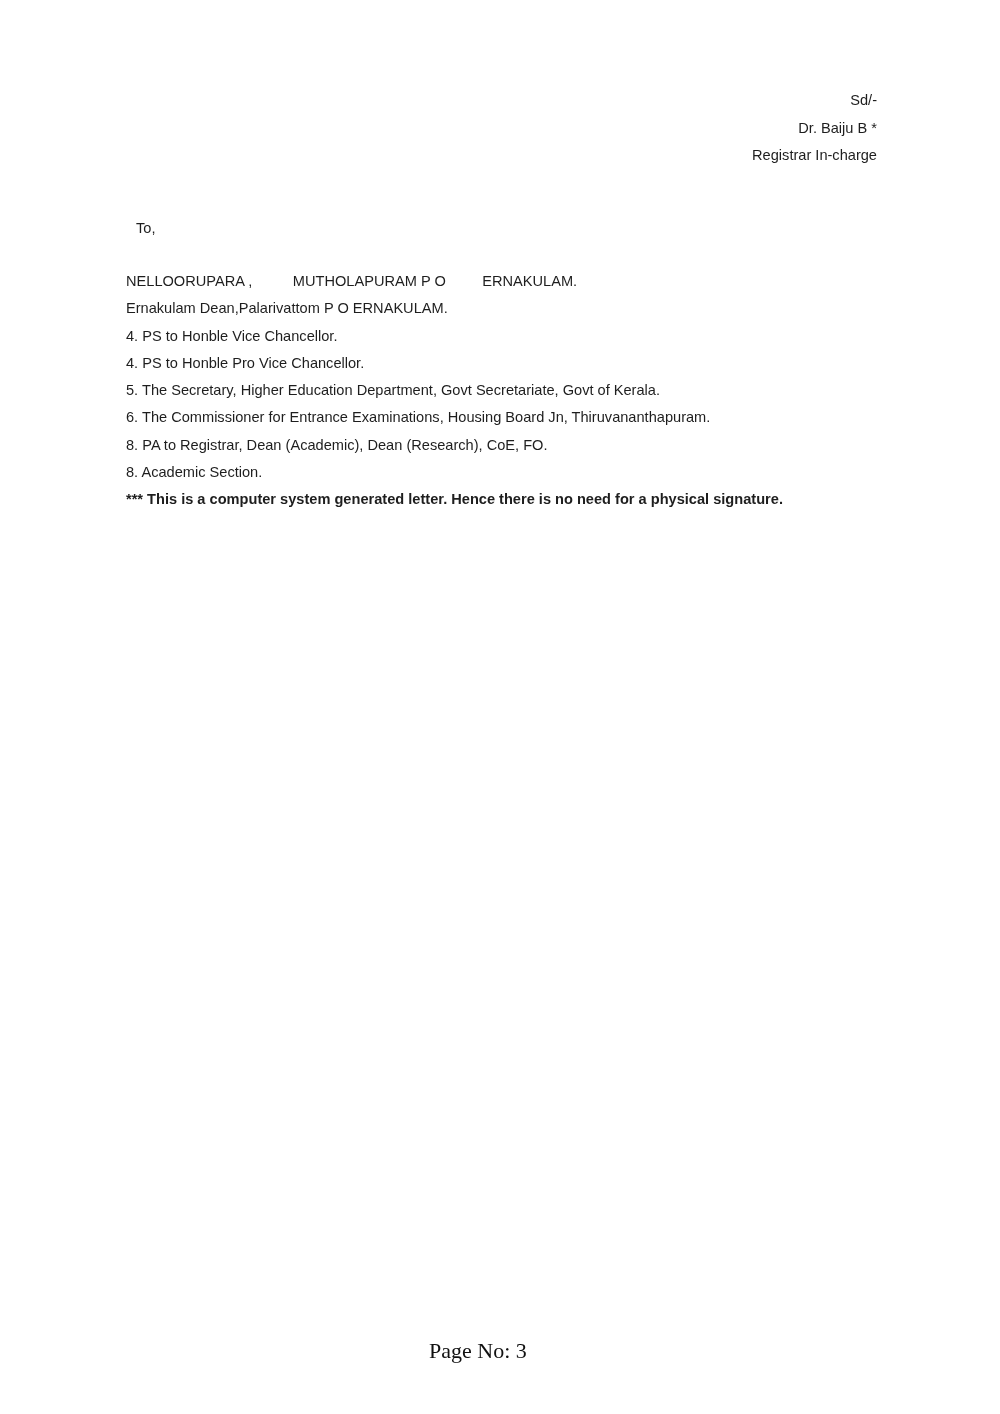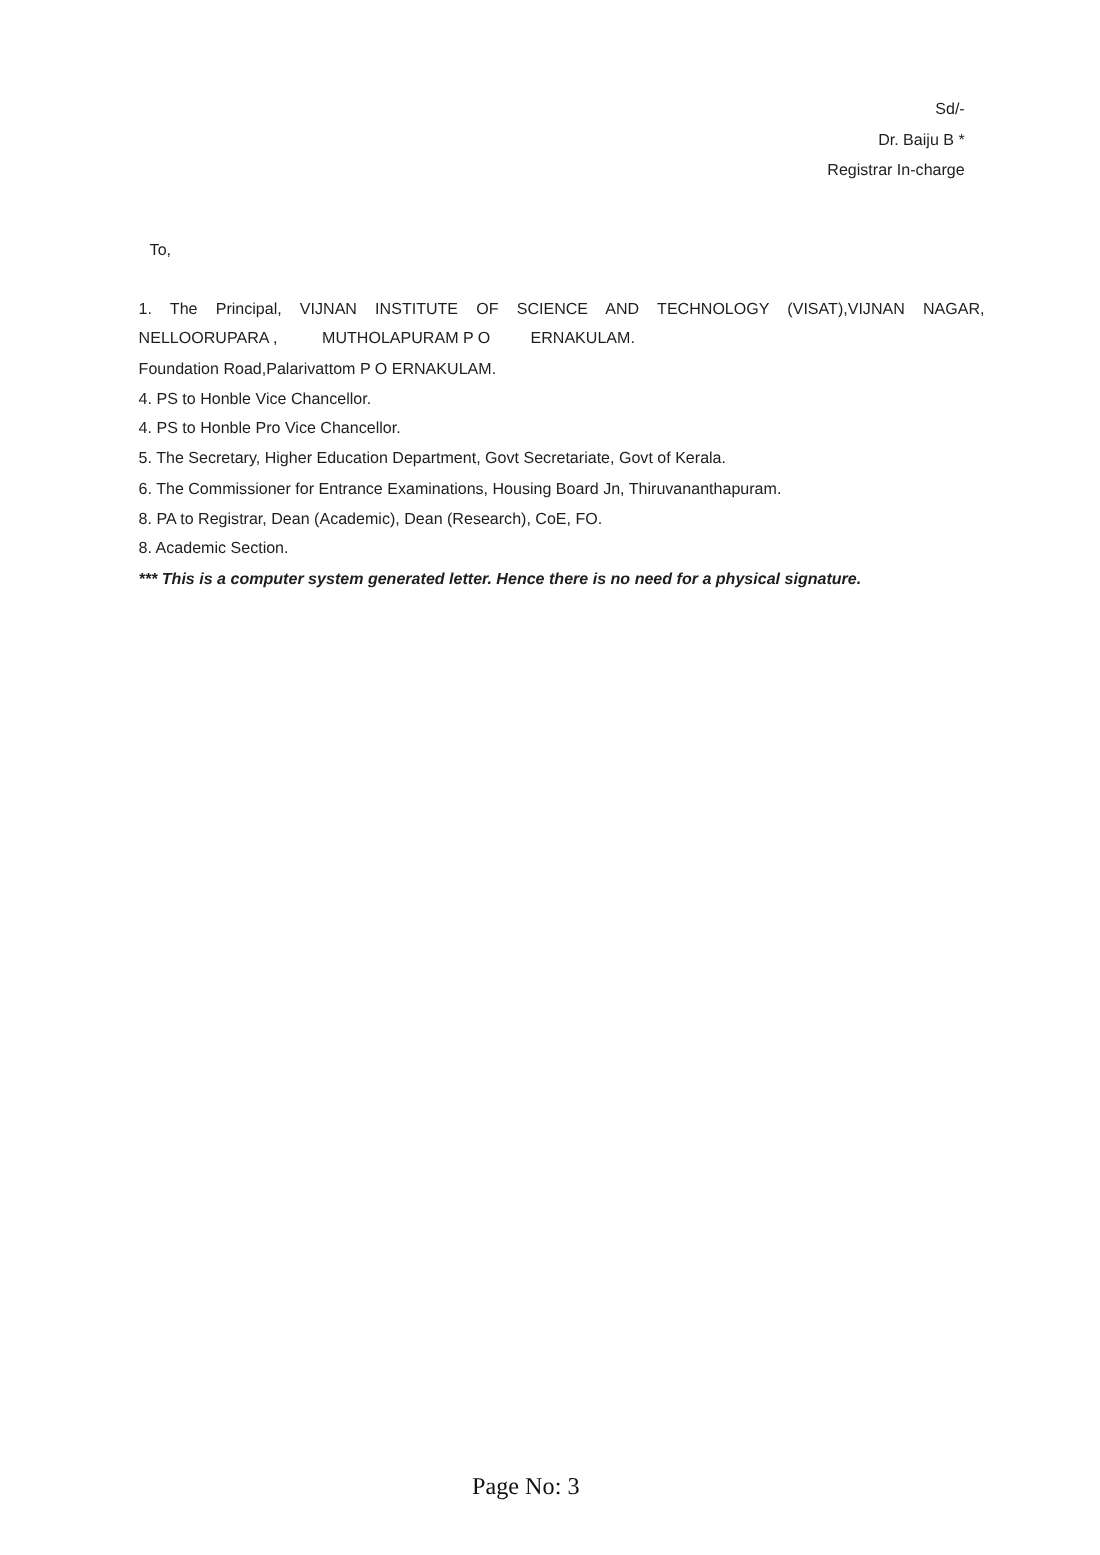--- a/index.html
+++ b/index.html
@@ -41,21 +41,20 @@
     margin: 0;
     white-space: pre-wrap;
   }
   .justify {
     white-space: normal;
     text-align: justify;
     text-align-last: justify;
   }
   .note {
     font-weight: bold;
-    font-style: italic;
   }
   .page-footer {
     position: absolute;
     left: 0;
     top: 1338px;
     width: 956px;
     text-align: center;
     font-family: "Liberation Serif", serif;
     font-size: 22px;
     color: #111111;
@@ -68,23 +67,22 @@
 
   <div class="sig-block">
     <div>Sd/-</div>
     <div>Dr. Baiju B *</div>
     <div>Registrar In-charge</div>
   </div>
 
   <div class="salutation">To,</div>
 
   <div class="body-block">
-    <p class="line justify">1. The Principal, VIJNAN INSTITUTE OF SCIENCE AND TECHNOLOGY (VISAT),VIJNAN NAGAR,</p>
     <p class="line">NELLOORUPARA ,          MUTHOLAPURAM P O         ERNAKULAM.</p>
-    <p class="line">Foundation Road,Palarivattom P O ERNAKULAM.</p>
+    <p class="line">Ernakulam Dean,Palarivattom P O ERNAKULAM.</p>
     <p class="line">4. PS to Honble Vice Chancellor.</p>
     <p class="line">4. PS to Honble Pro Vice Chancellor.</p>
     <p class="line">5. The Secretary, Higher Education Department, Govt Secretariate, Govt of Kerala.</p>
     <p class="line">6. The Commissioner for Entrance Examinations, Housing Board Jn, Thiruvananthapuram.</p>
     <p class="line">8. PA to Registrar, Dean (Academic), Dean (Research), CoE, FO.</p>
     <p class="line">8. Academic Section.</p>
     <p class="line note">*** This is a computer system generated letter. Hence there is no need for a physical signature.</p>
   </div>
 
   <div class="page-footer">Page No: 3</div>

